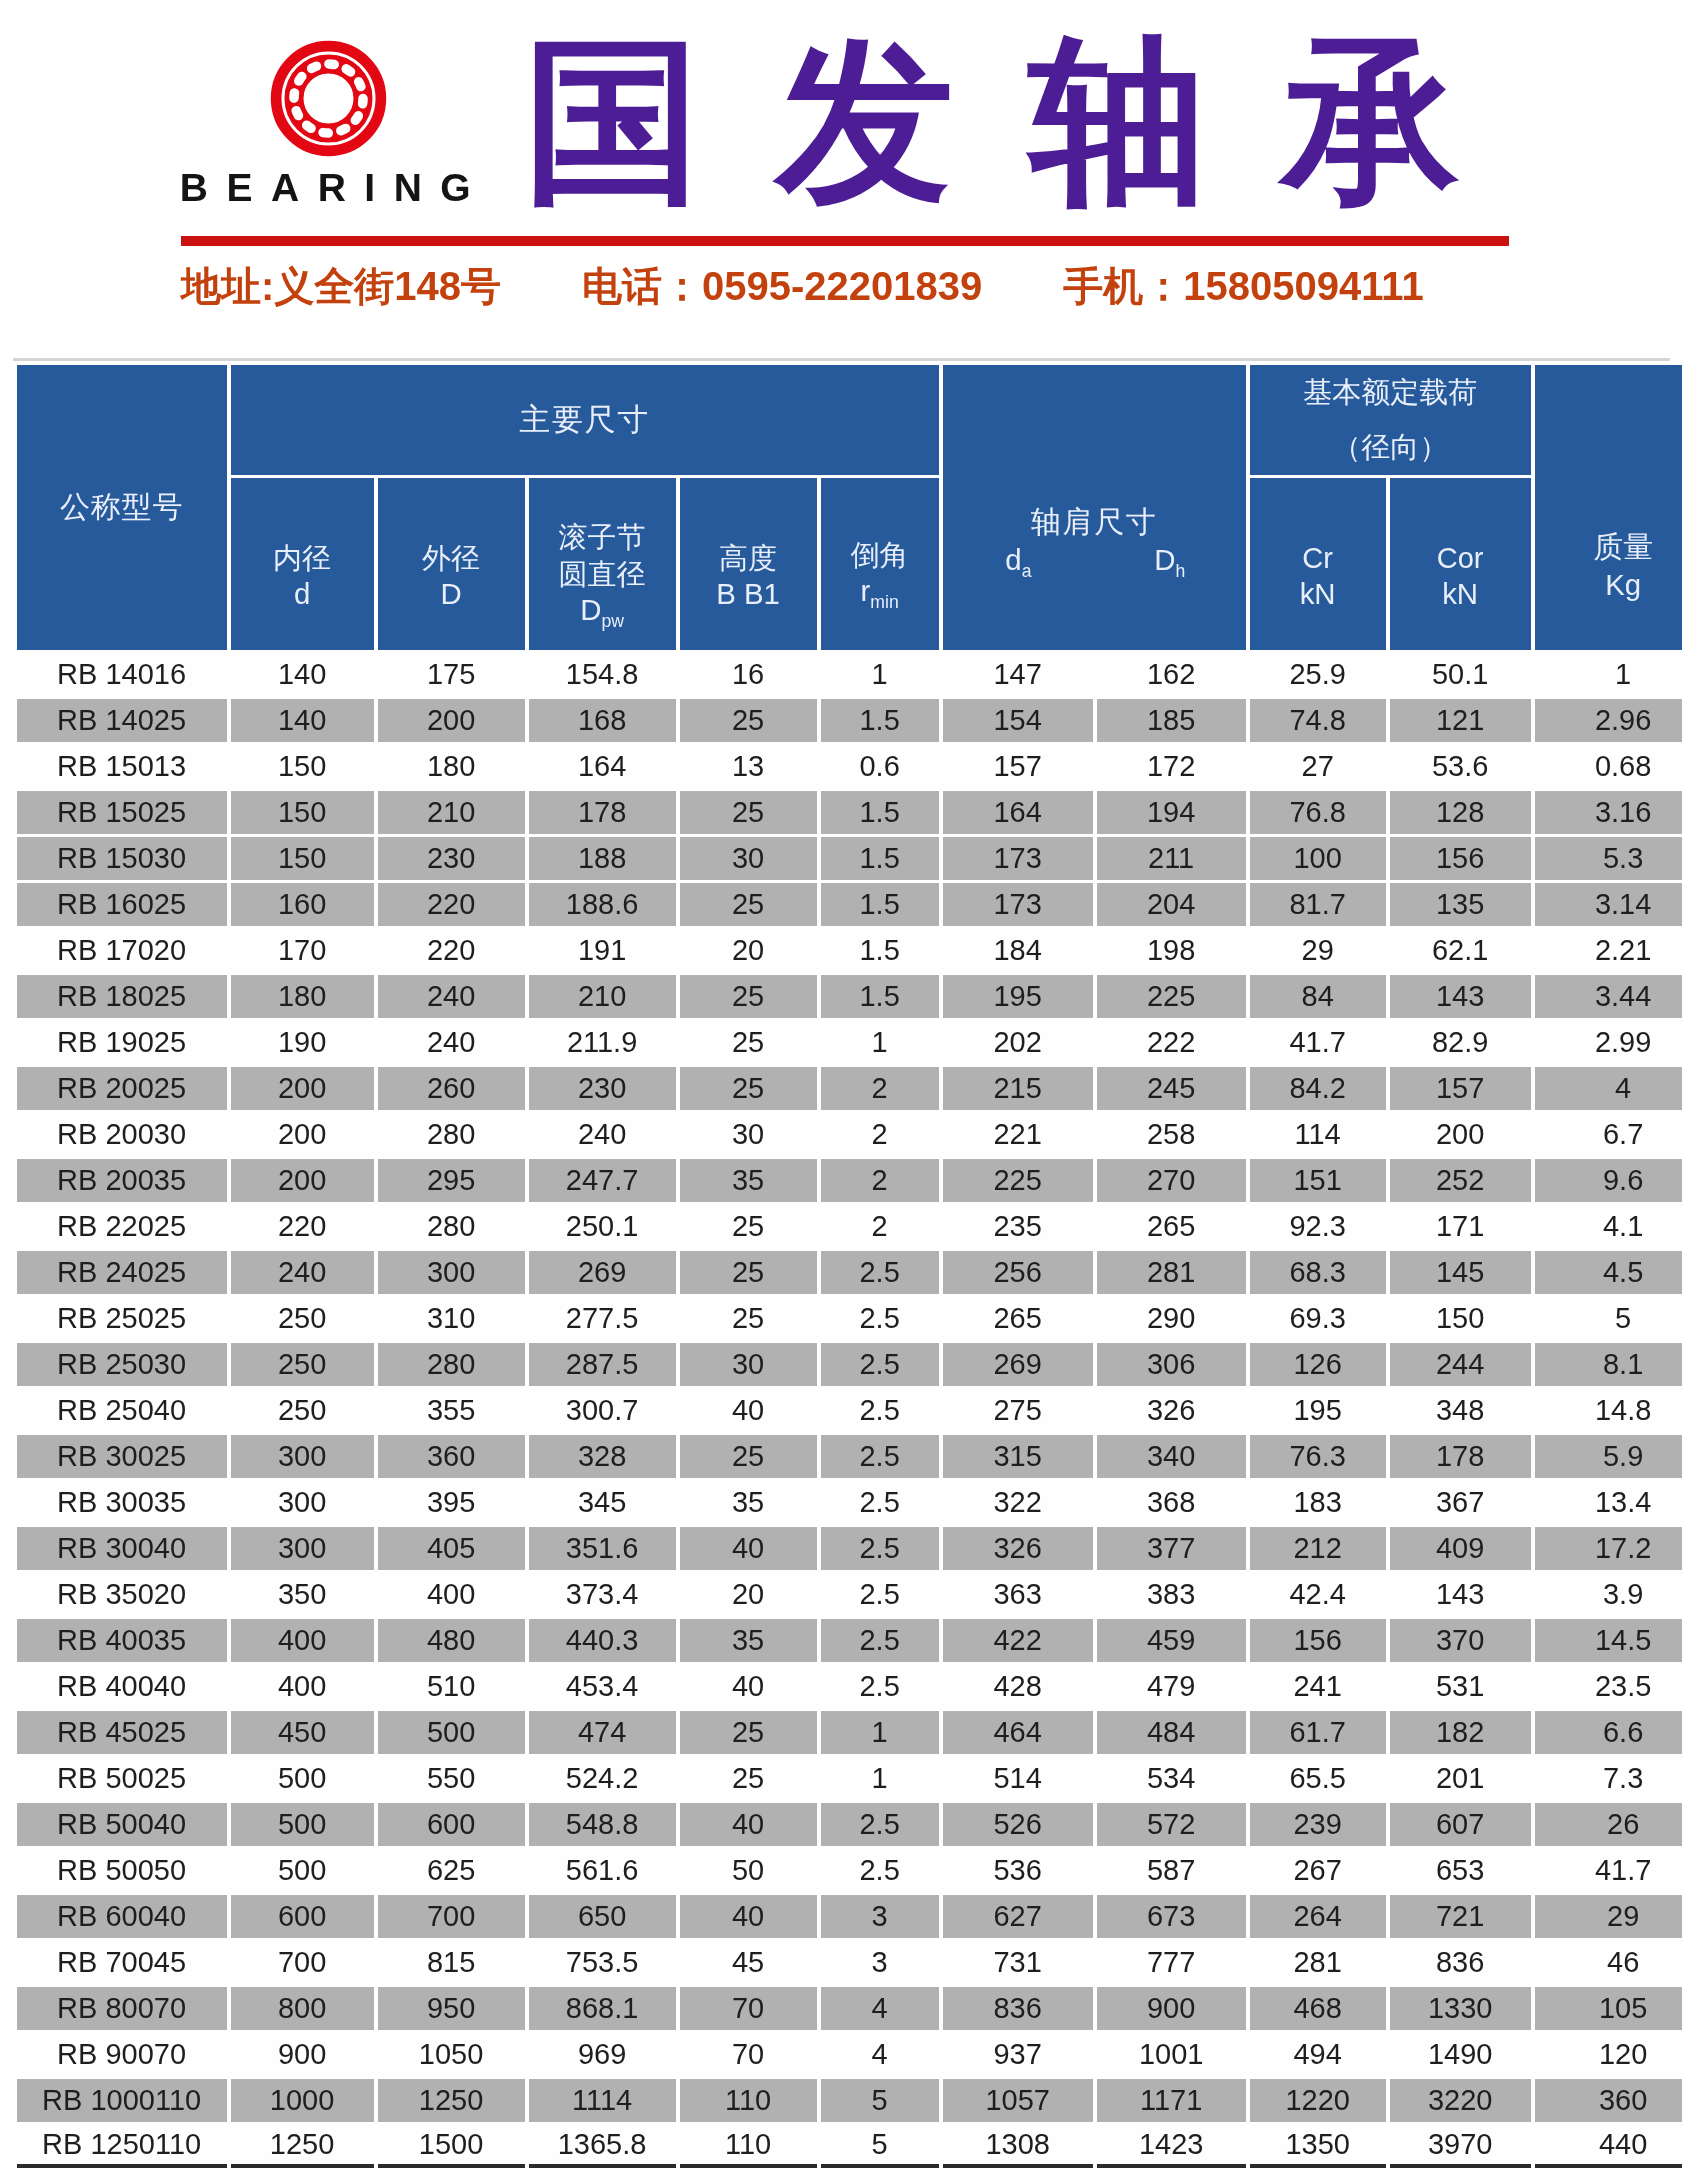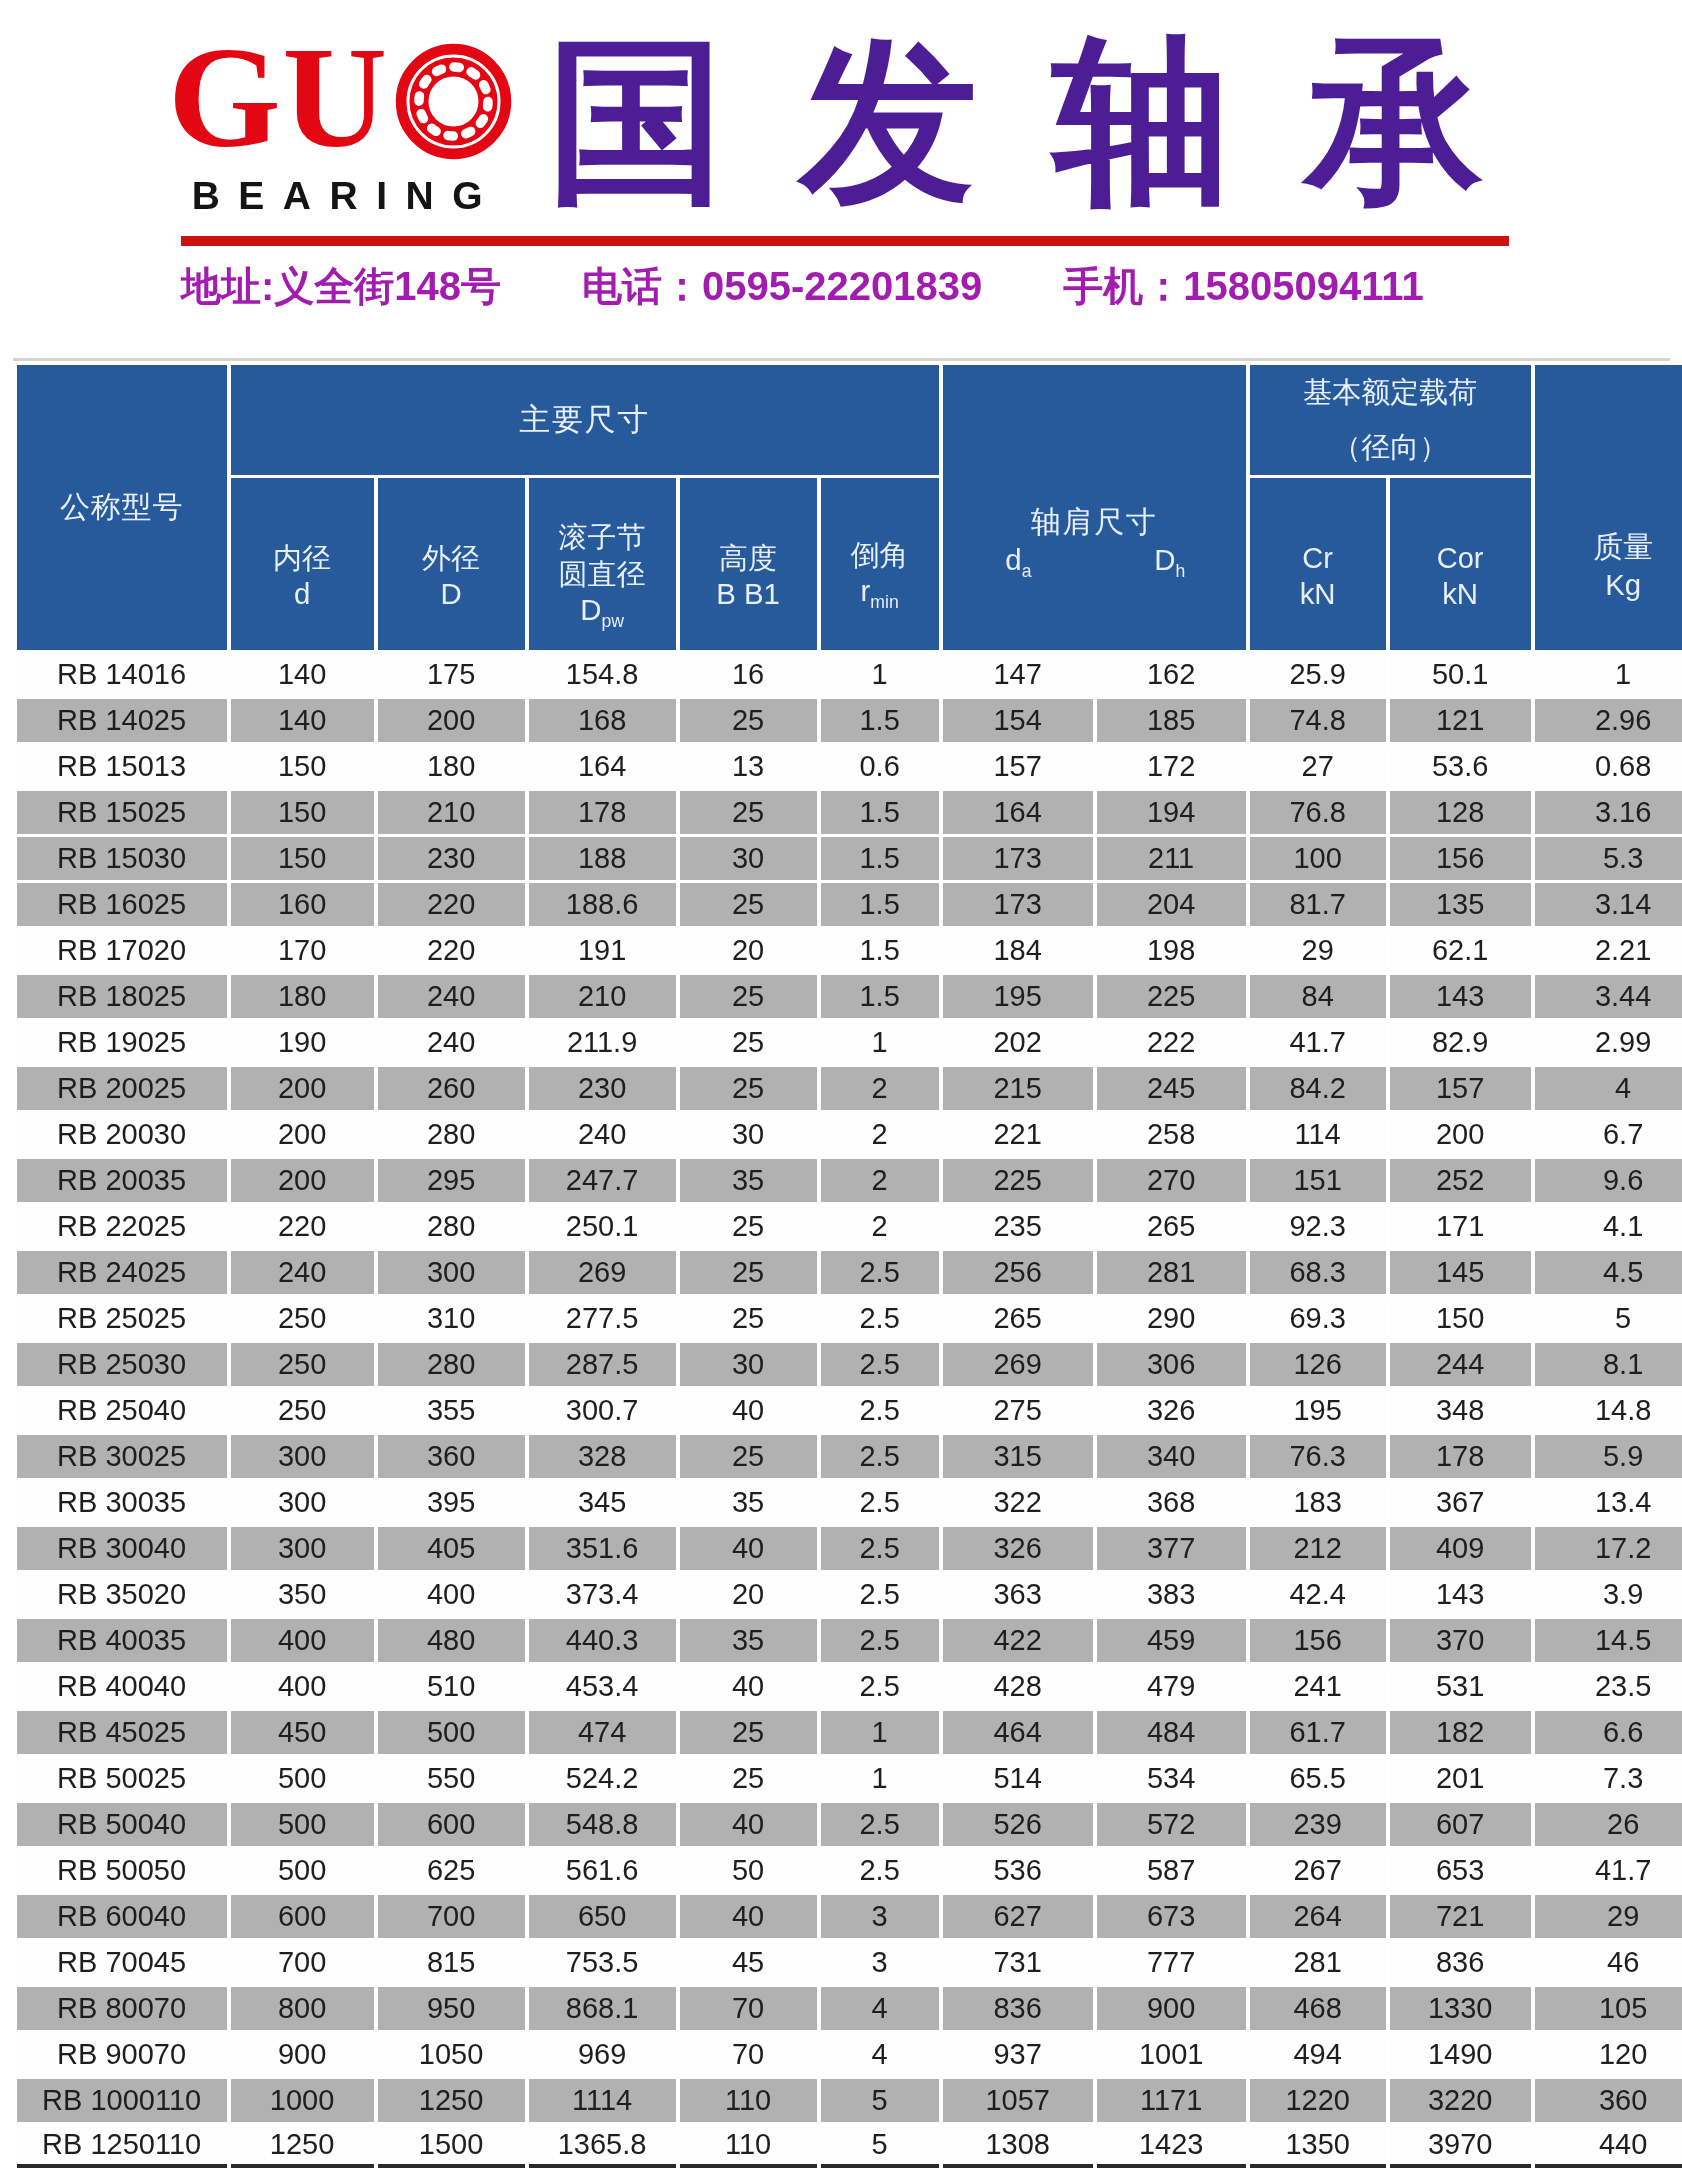--- a/index.html
+++ b/index.html
@@ -16,21 +16,21 @@
   .logo-bearing { margin-top:8.4px; font-family:Liberation Sans, sans-serif;
                   font-weight:700; font-size:39px; letter-spacing:18.5px; color:#141414;
                   padding-left:11.8px; }
   .main-title { flex:1; text-align:center; font-weight:900; color:#4c1d95;
                 font-size:178px; line-height:195px; letter-spacing:0.42em;
                 padding-left:34px; white-space:nowrap; }
 
   .red-rule { position:absolute; top:236px; left:181px; width:1328px; height:10px; background:#cc1111; }
 
   .contact-row { position:absolute; top:259px; left:181px; width:1380px;
-                 display:flex; gap:81px; font-size:40px; font-weight:700; color:#a21caf; white-space:nowrap; }
+                 display:flex; gap:81px; font-size:40px; font-weight:700; color:#c2410c; white-space:nowrap; }
 
   
   .table-top-rule { position:absolute; top:358px; left:12.6px; width:1657px; height:2.5px; background:#d4d4d4; }
   .catalog-wrap { position:absolute; top:362px; left:12.6px; }
   table.catalog { border-collapse:separate; border-spacing:4.2px 3.4px; table-layout:fixed; width:1657px; }
   .catalog th { background:#265a9b; color:#e9effa; font-weight:400; vertical-align:middle; text-align:center; }
   .catalog tr.h1 { height:104px; }
   .catalog tr.h2 { height:172px; }
   .group-label { font-size:31px; letter-spacing:1.7px; }
   .two-line { white-space:pre-line; font-size:29px; line-height:55px; }
@@ -58,21 +58,20 @@
   .catalog tbody tr:last-child td { border-bottom:4.2px solid #2a2a2a; }
 </style>
 </head>
 <body>
 
 <div class="page">
 
   <div class="brand-row">
     <div class="logo-block">
       <div class="logo-guo">
-        <span>GU</span>
           <svg class="bearing-o" viewBox="0 0 100 100">
           <circle cx="50" cy="50" r="44" fill="none" stroke="#e30613" stroke-width="9"></circle>
           <circle cx="50" cy="50" r="29" fill="none" stroke="#e30613" stroke-width="16"></circle>
           <circle cx="50" cy="50" r="29" fill="none" stroke="#ffffff" stroke-width="8" stroke-dasharray="4.5 10.7" stroke-linecap="round"></circle>
         </svg>
       </div>
       <div class="logo-bearing">BEARING</div>
     </div>
     <div class="main-title">国发轴承</div>
   </div>

